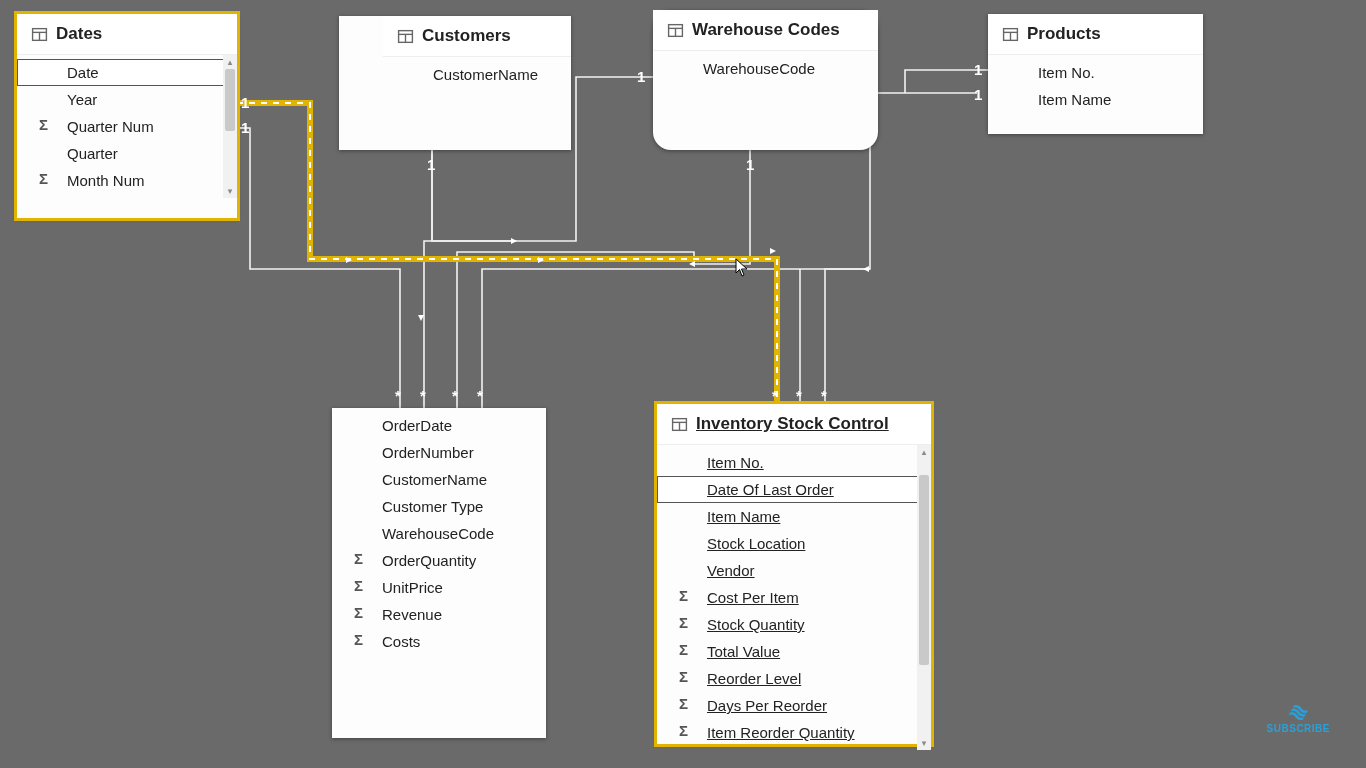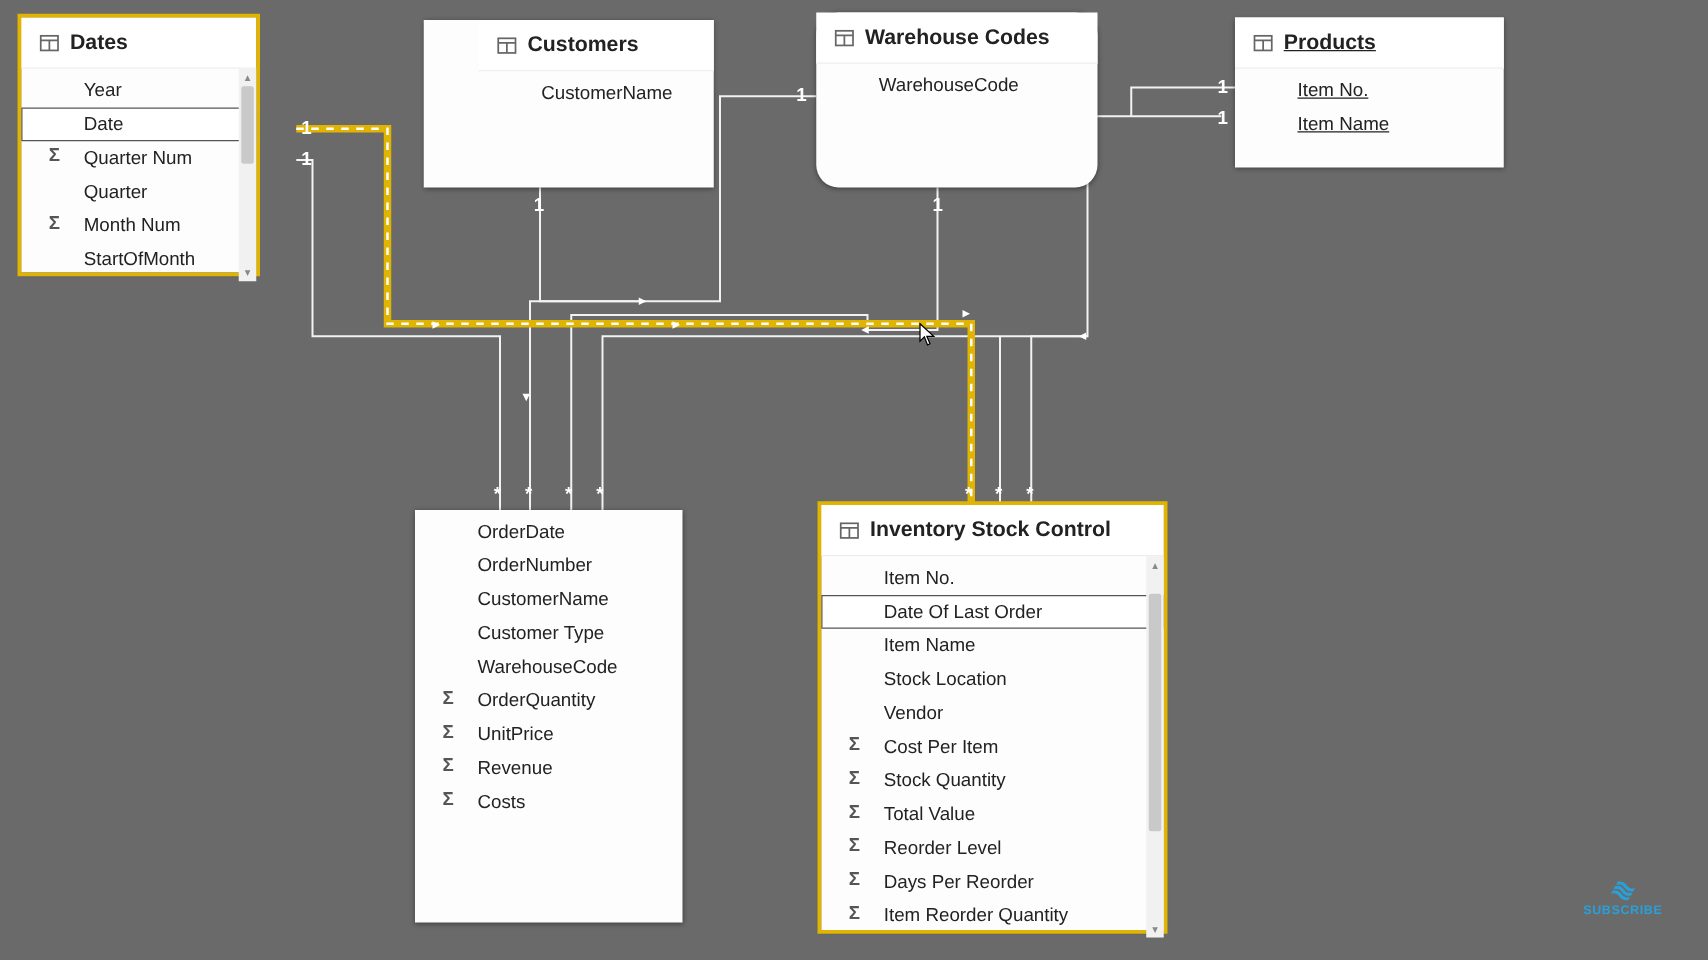--- a/index.html
+++ b/index.html
@@ -35,50 +35,47 @@
         <path d="M 457 408 L 457 252 L 694 252 L 694 264 L 750 264 L 750 150"></path>
         <path d="M 482 408 L 482 269 L 870 269 L 870 93 L 905 93 L 905 93 L 977 93 L 977 93 M 905 93 L 905 70 L 988 70"></path>
         <path d="M 800 404 L 800 269"></path>
         <path d="M 825 404 L 825 269 L 870 269"></path>
       </g>
     <path id="highlight-under" stroke="#e0b400" stroke-width="6" fill="none" d="M 237 103 L 310 103 L 310 259 L 777 259 L 777 404"></path>
     <path id="highlight-dash" stroke="#ffffff" stroke-width="2" stroke-dasharray="6 6" fill="none" d="M 237 103 L 310 103 L 310 259 L 777 259 L 777 404"></path>
   </svg>
 
   <div id="tables-layer">
-      <div class="table selected" style="left: 17px; top: 14px; width: 188px; height: 204px;">
+      <div class="table selected" style="left: 17px; top: 14px; width: 220px; height: 204px;">
         <div class="hdr">
           <svg width="17" height="17" viewBox="0 0 16 16">
             <rect x="1.5" y="2.5" width="13" height="11" fill="none" stroke="#666" stroke-width="1.3"></rect>
             <line x1="1.5" y1="6" x2="14.5" y2="6" stroke="#666" stroke-width="1.3"></line>
             <line x1="8" y1="6" x2="8" y2="13.5" stroke="#666" stroke-width="1.3"></line>
           </svg>
           <span>Dates</span>
         </div>
         <div class="body">
           <div class="fields">
-            <div class="row">
-              <span>Year</span>
-            </div>
             <div class="row selected">
               <span>Date</span>
             </div>
             <div class="row">
+              <span>Year</span>
+            </div>
+            <div class="row">
               <span class="sigma">Σ</span>
               <span>Quarter Num</span>
             </div>
             <div class="row">
               <span>Quarter</span>
             </div>
             <div class="row">
               <span class="sigma">Σ</span>
               <span>Month Num</span>
-            </div>
-            <div class="row">
-              <span>StartOfMonth</span>
             </div>
           </div>
           <div class="scrollbar">
             <div class="arrow" style="top:0">▴</div>
             <div class="thumb" style="top:14px;height:62px"></div>
             <div class="arrow" style="bottom:0">▾</div>
           </div>
         </div>
       </div>
       <div class="table" style="left: 339px; top: 16px; width: 188px; height: 134px; padding-left: 44px;">
@@ -108,21 +105,21 @@
           <span>Warehouse Codes</span>
         </div>
         <div class="body">
           <div class="fields">
             <div class="row">
               <span>WarehouseCode</span>
             </div>
           </div>
         </div>
       </div>
-      <div class="table" style="left: 988px; top: 14px; width: 215px; height: 120px; text-decoration: underline;">
+      <div class="table" style="left: 988px; top: 14px; width: 215px; height: 120px;">
         <div class="hdr">
           <svg width="17" height="17" viewBox="0 0 16 16">
             <rect x="1.5" y="2.5" width="13" height="11" fill="none" stroke="#666" stroke-width="1.3"></rect>
             <line x1="1.5" y1="6" x2="14.5" y2="6" stroke="#666" stroke-width="1.3"></line>
             <line x1="8" y1="6" x2="8" y2="13.5" stroke="#666" stroke-width="1.3"></line>
           </svg>
           <span>Products</span>
         </div>
         <div class="body">
           <div class="fields">
@@ -165,21 +162,21 @@
               <span class="sigma">Σ</span>
               <span>Revenue</span>
             </div>
             <div class="row">
               <span class="sigma">Σ</span>
               <span>Costs</span>
             </div>
           </div>
         </div>
       </div>
-      <div class="table selected" style="left: 657px; top: 404px; width: 274px; height: 340px;">
+      <div class="table selected" style="left: 657px; top: 404px; width: 274px; height: 340px; text-decoration: underline;">
         <div class="hdr">
           <svg width="17" height="17" viewBox="0 0 16 16">
             <rect x="1.5" y="2.5" width="13" height="11" fill="none" stroke="#666" stroke-width="1.3"></rect>
             <line x1="1.5" y1="6" x2="14.5" y2="6" stroke="#666" stroke-width="1.3"></line>
             <line x1="8" y1="6" x2="8" y2="13.5" stroke="#666" stroke-width="1.3"></line>
           </svg>
           <span>Inventory Stock Control</span>
         </div>
         <div class="body">
           <div class="fields">

